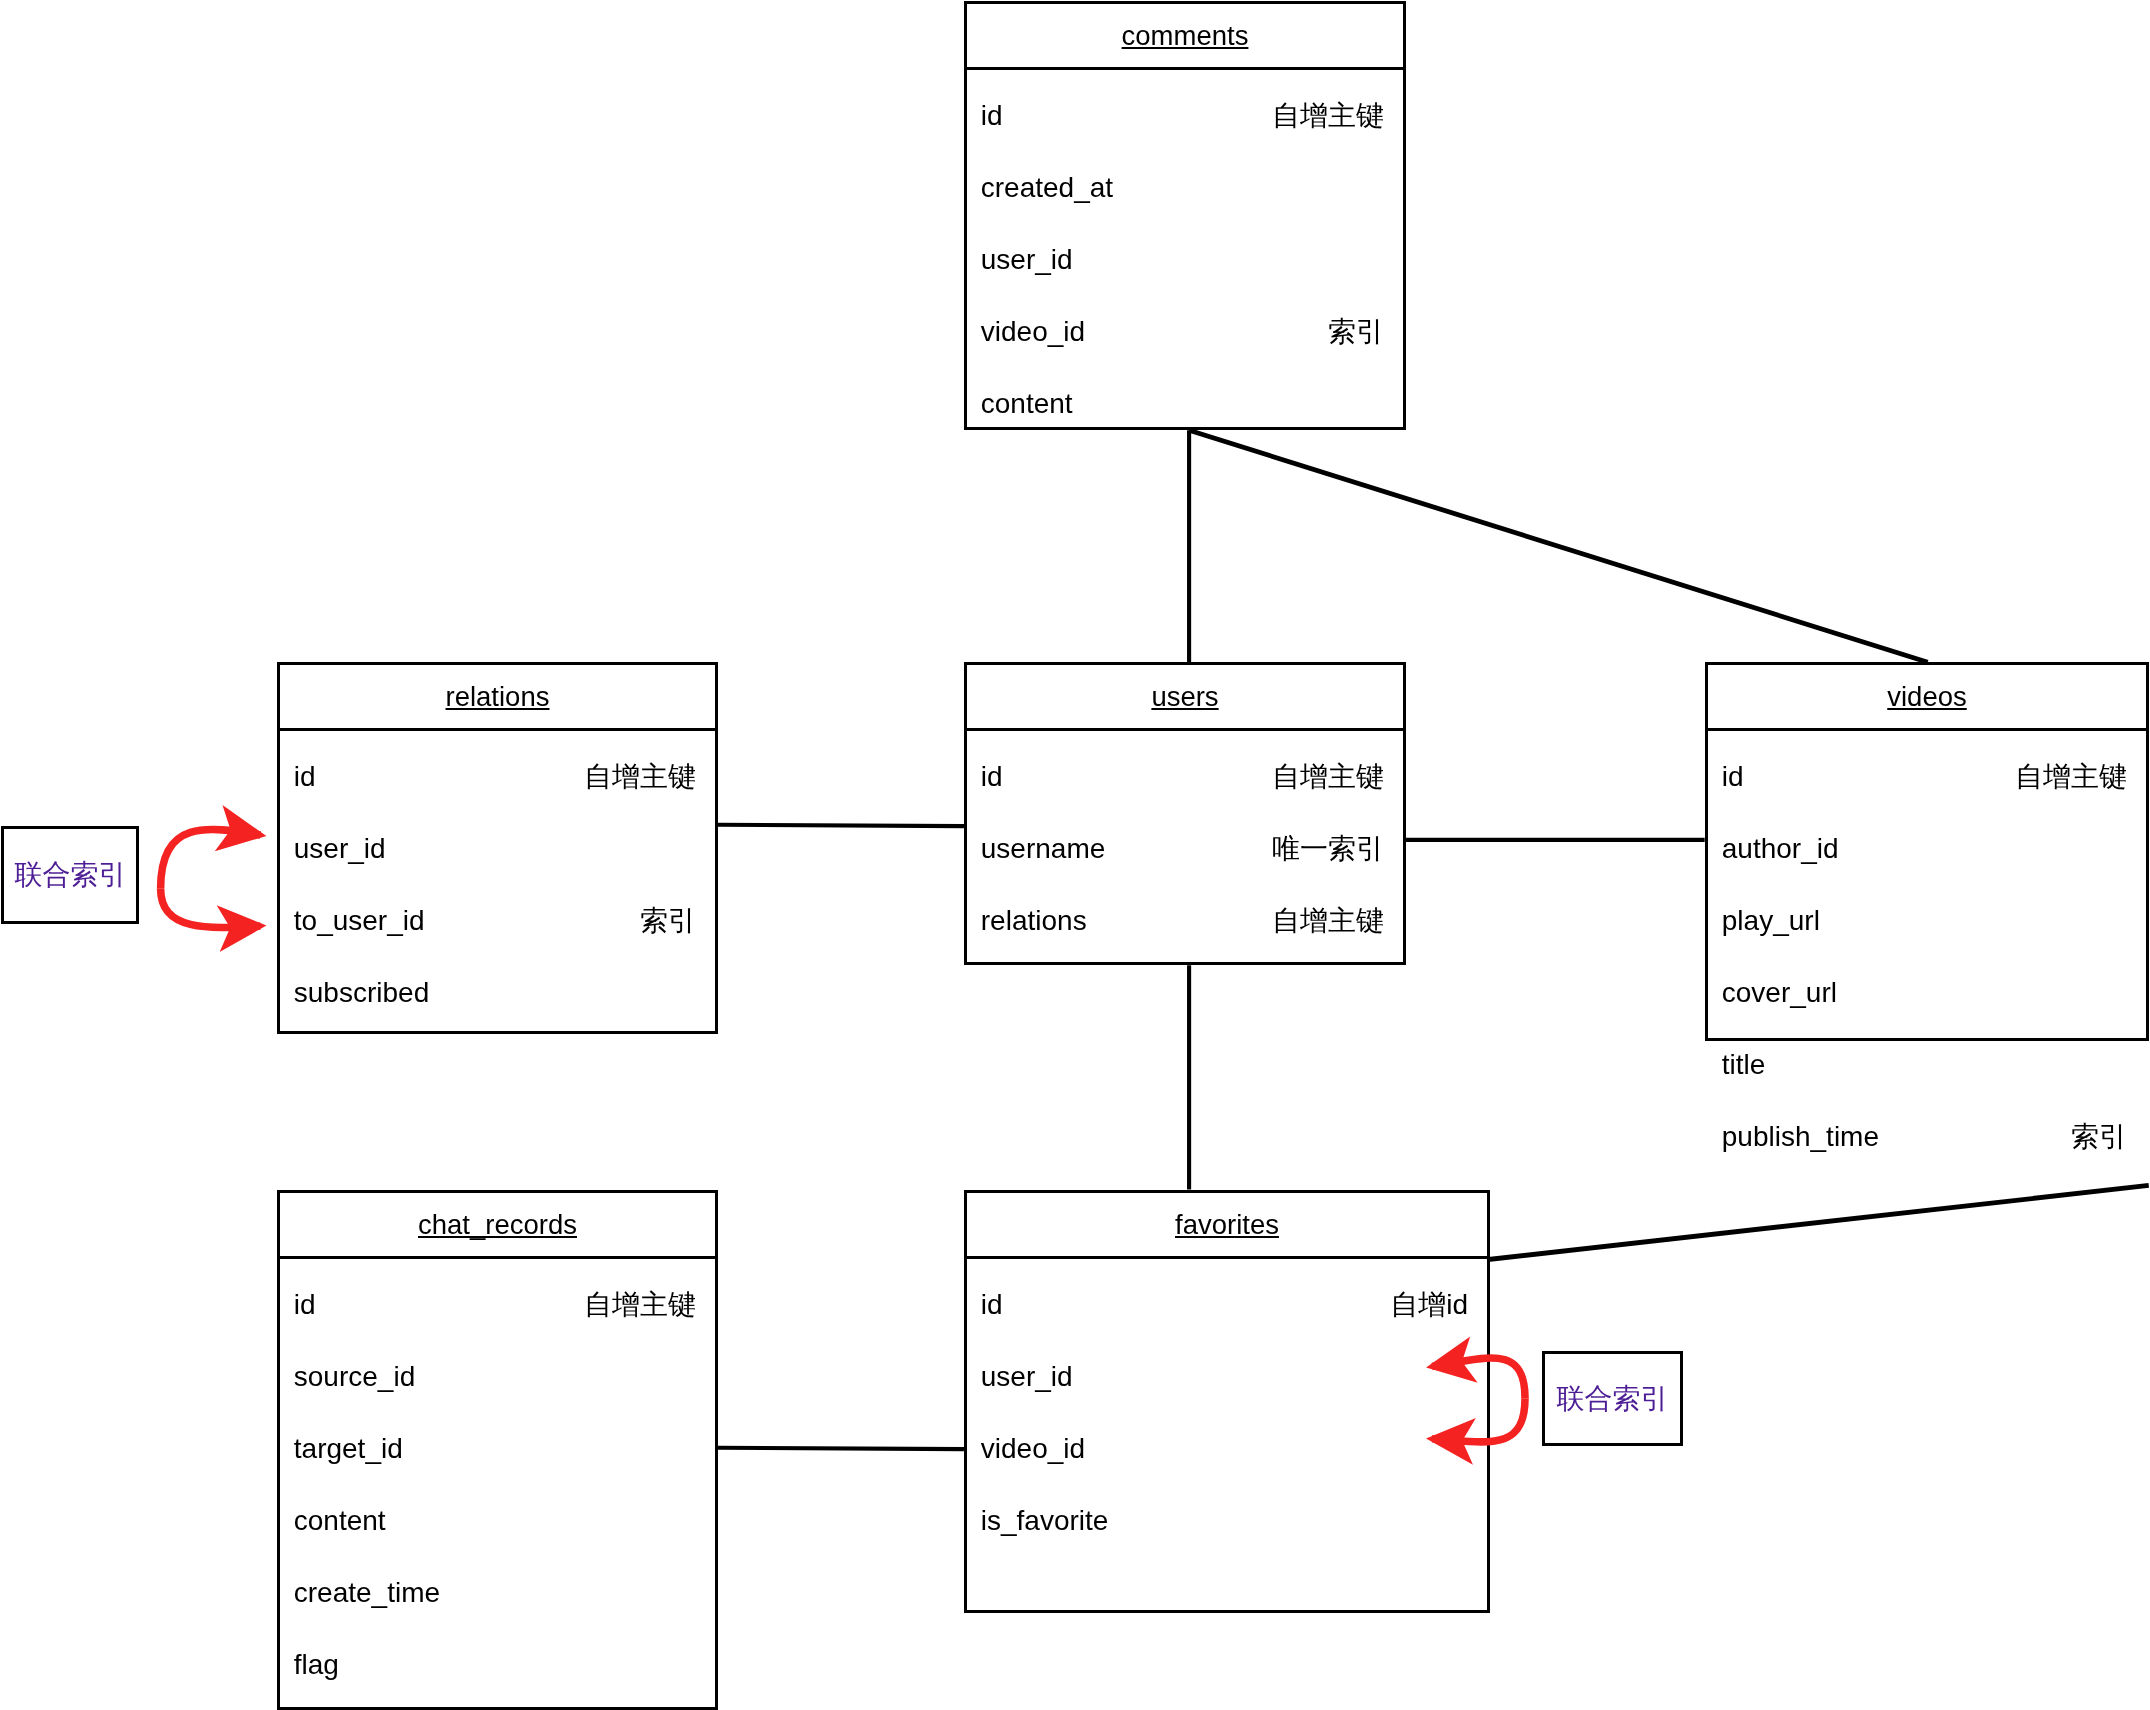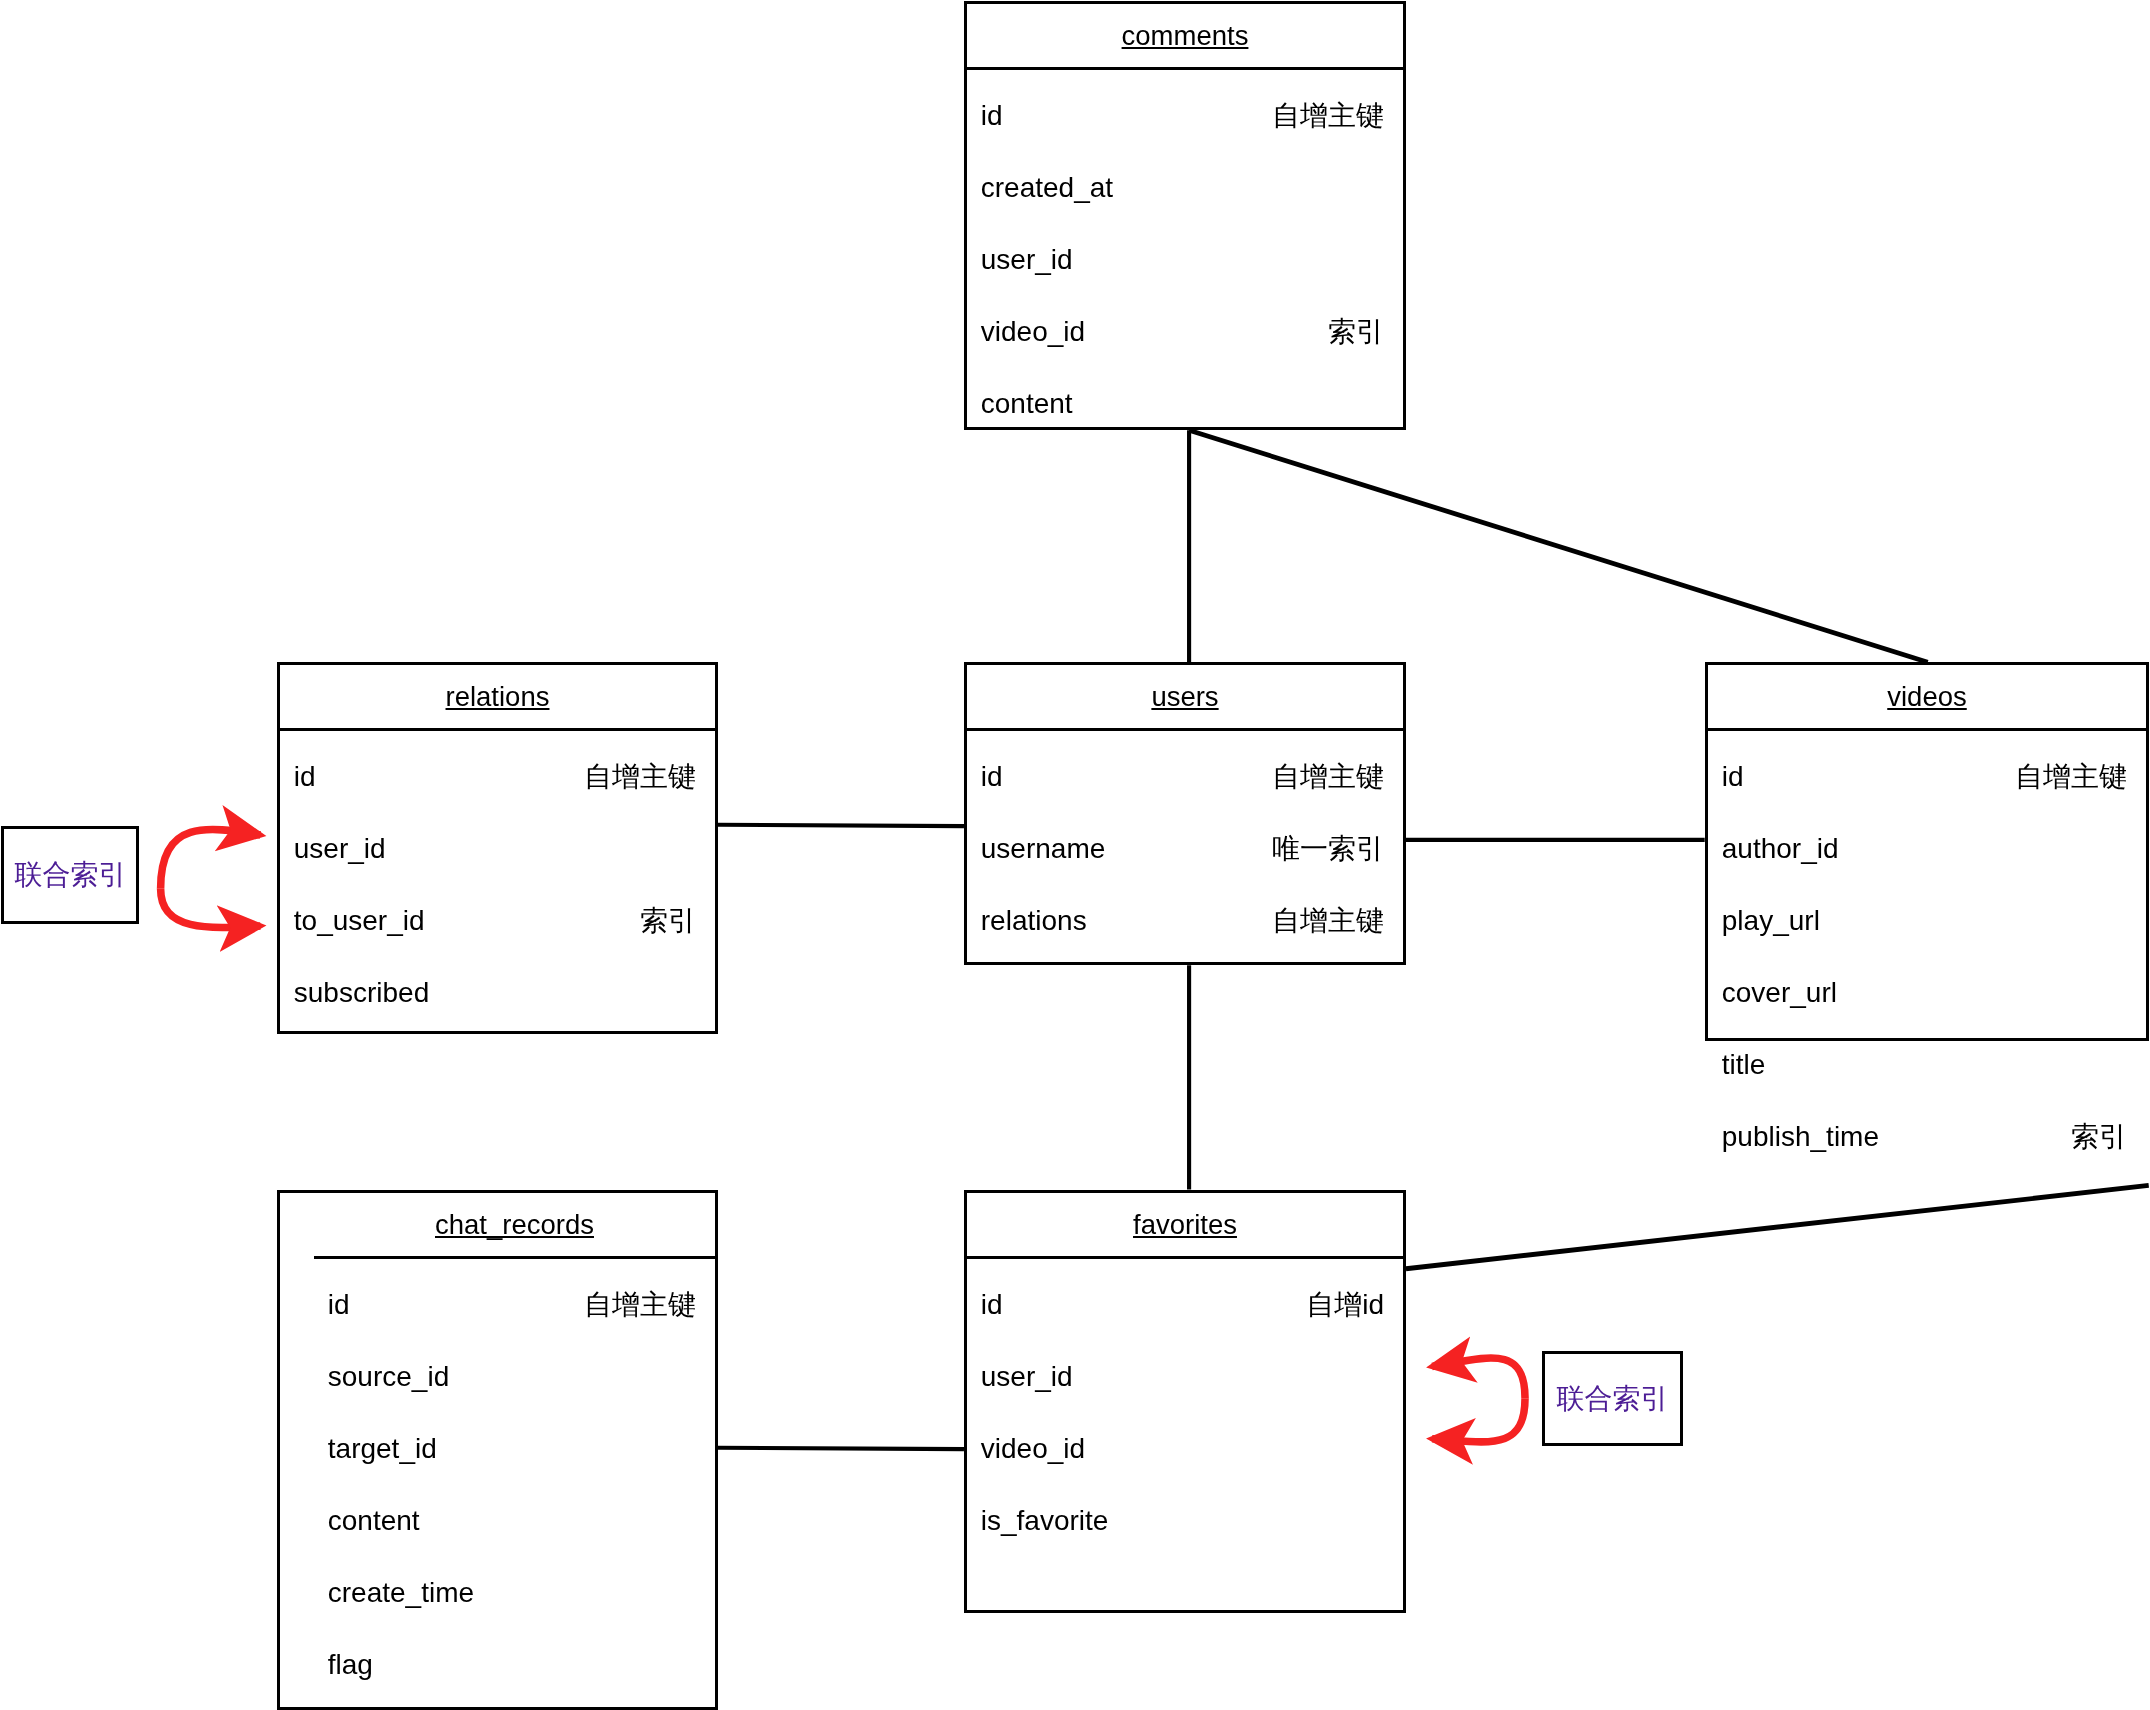--- a/index.html
+++ b/index.html
@@ -208,21 +208,21 @@
         <span class="er-field">title</span>
         <span class="er-note"></span>
       </div>
       <div class="er-row">
         <span class="er-field">publish_time</span>
         <span class="er-note">索引</span>
       </div>
     </div>
   </div>
 
-  <div class="er-table" style="left:277px; top:1190px; width:441px; height:520px;padding-left:34px;">
+  <div class="er-table" style="left:277px; top:1190px; width:441px; height:520px;">
     <div class="er-title">chat_records</div>
     <div class="er-body">
       <div class="er-row">
         <span class="er-field">id</span>
         <span class="er-note">自增主键</span>
       </div>
       <div class="er-row">
         <span class="er-field">source_id</span>
         <span class="er-note"></span>
       </div>
@@ -238,21 +238,21 @@
         <span class="er-field">create_time</span>
         <span class="er-note"></span>
       </div>
       <div class="er-row">
         <span class="er-field">flag</span>
         <span class="er-note"></span>
       </div>
     </div>
   </div>
 
-  <div class="er-table" style="left:964px; top:1190px; width:442px; height:423px;">
+  <div class="er-table" style="left:964px; top:1190px; width:526px; height:423px;">
     <div class="er-title">favorites</div>
     <div class="er-body">
       <div class="er-row">
         <span class="er-field">id</span>
         <span class="er-note">自增id</span>
       </div>
       <div class="er-row">
         <span class="er-field">user_id</span>
         <span class="er-note"></span>
       </div>

